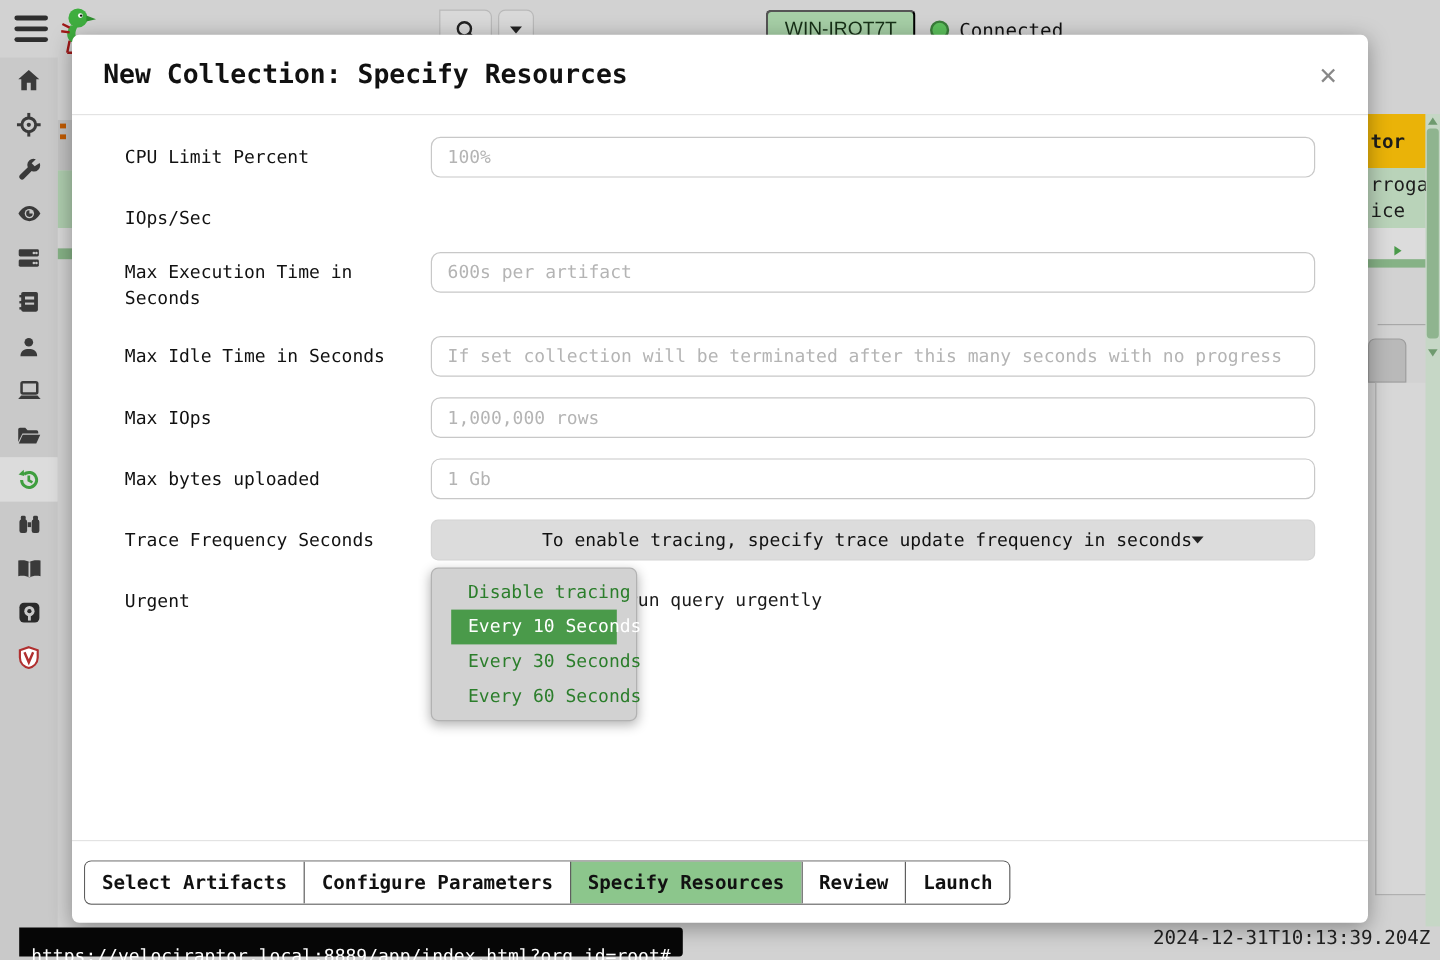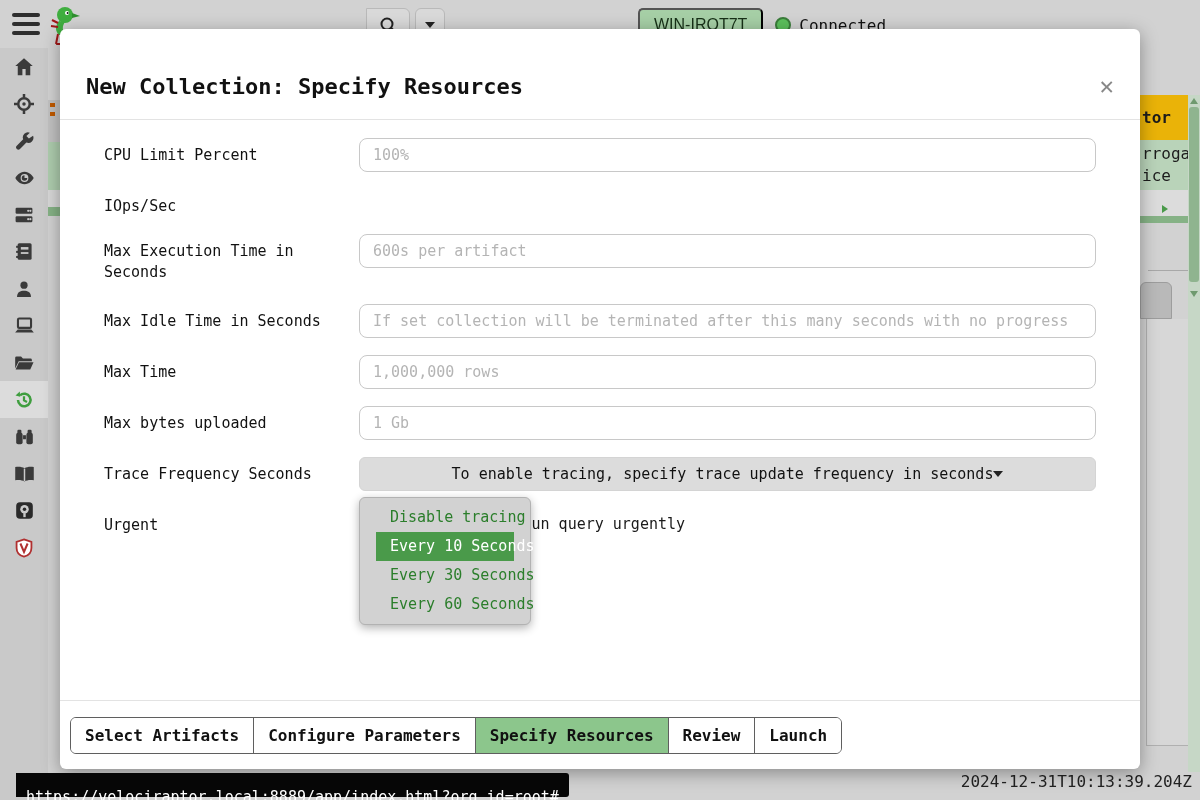--- a/index.html
+++ b/index.html
@@ -53,21 +53,21 @@
   .sb-arrow { position:absolute; left:2px; width:0; height:0; border-left:4px solid transparent; border-right:4px solid transparent; }
   .sb-arrow.up { top:3px; border-bottom:6px solid #6f9a6f; }
   .sb-arrow.down { top:196px; border-top:6px solid #6f9a6f; }
 
   
   .modal {
     position:absolute; left:60px; top:29px; width:1080px; height:740px;
     background:#fff; border-radius:6px; box-shadow:0 4px 18px rgba(0,0,0,0.35); z-index:10;
     display:flex; flex-direction:column;
   }
-  .modal-header { height:67px; border-bottom:1px solid #e3e3e3; display:flex; align-items:center; padding:0 26px; flex:0 0 auto;margin-top:24px; }
+  .modal-header { height:67px; border-bottom:1px solid #e3e3e3; display:flex; align-items:center; padding:0 26px; flex:0 0 auto; }
   .modal-title { font-size:22px; font-weight:700; color:#111; flex:1; }
   .modal-close { font-size:24px; color:#888; cursor:pointer; background:none; border:none; font-family:inherit; line-height:1; }
   .modal-body { flex:1; padding:18px 44px 0 44px; position:relative; overflow:visible; }
   .frow { display:flex; align-items:flex-start; margin-bottom:17px; }
   .flabel { width:255px; flex:0 0 255px; font-size:15px; color:#111; line-height:21px; padding-top:7px; padding-right:10px; }
   .fctrl { flex:1; position:relative; }
   .txt-input {
     width:100%; height:34px; border:1px solid #c8c8c8; border-radius:8px; background:#fff;
     padding:0 13px; font:15px "DejaVu Sans Mono",monospace; color:#333; outline:none;
   }
@@ -301,21 +301,21 @@
       <div class="flabel">Max Execution Time in Seconds</div>
       <div class="fctrl"><input class="txt-input" type="text" placeholder="600s per artifact" style=""></div>
     </div>
 
     <div class="frow idle">
       <div class="flabel">Max Idle Time in Seconds</div>
       <div class="fctrl"><input class="txt-input" type="text" placeholder="If set collection will be terminated after this many seconds with no progress" style=""></div>
     </div>
 
     <div class="frow">
-      <div class="flabel">Max Time</div>
+      <div class="flabel">Max IOps</div>
       <div class="fctrl"><input class="txt-input" type="text" placeholder="1,000,000 rows" style=""></div>
     </div>
 
     <div class="frow">
       <div class="flabel">Max bytes uploaded</div>
       <div class="fctrl"><input class="txt-input" type="text" placeholder="1 Gb" style=""></div>
     </div>
 
     <div class="frow">
       <div class="flabel">Trace Frequency Seconds</div>

